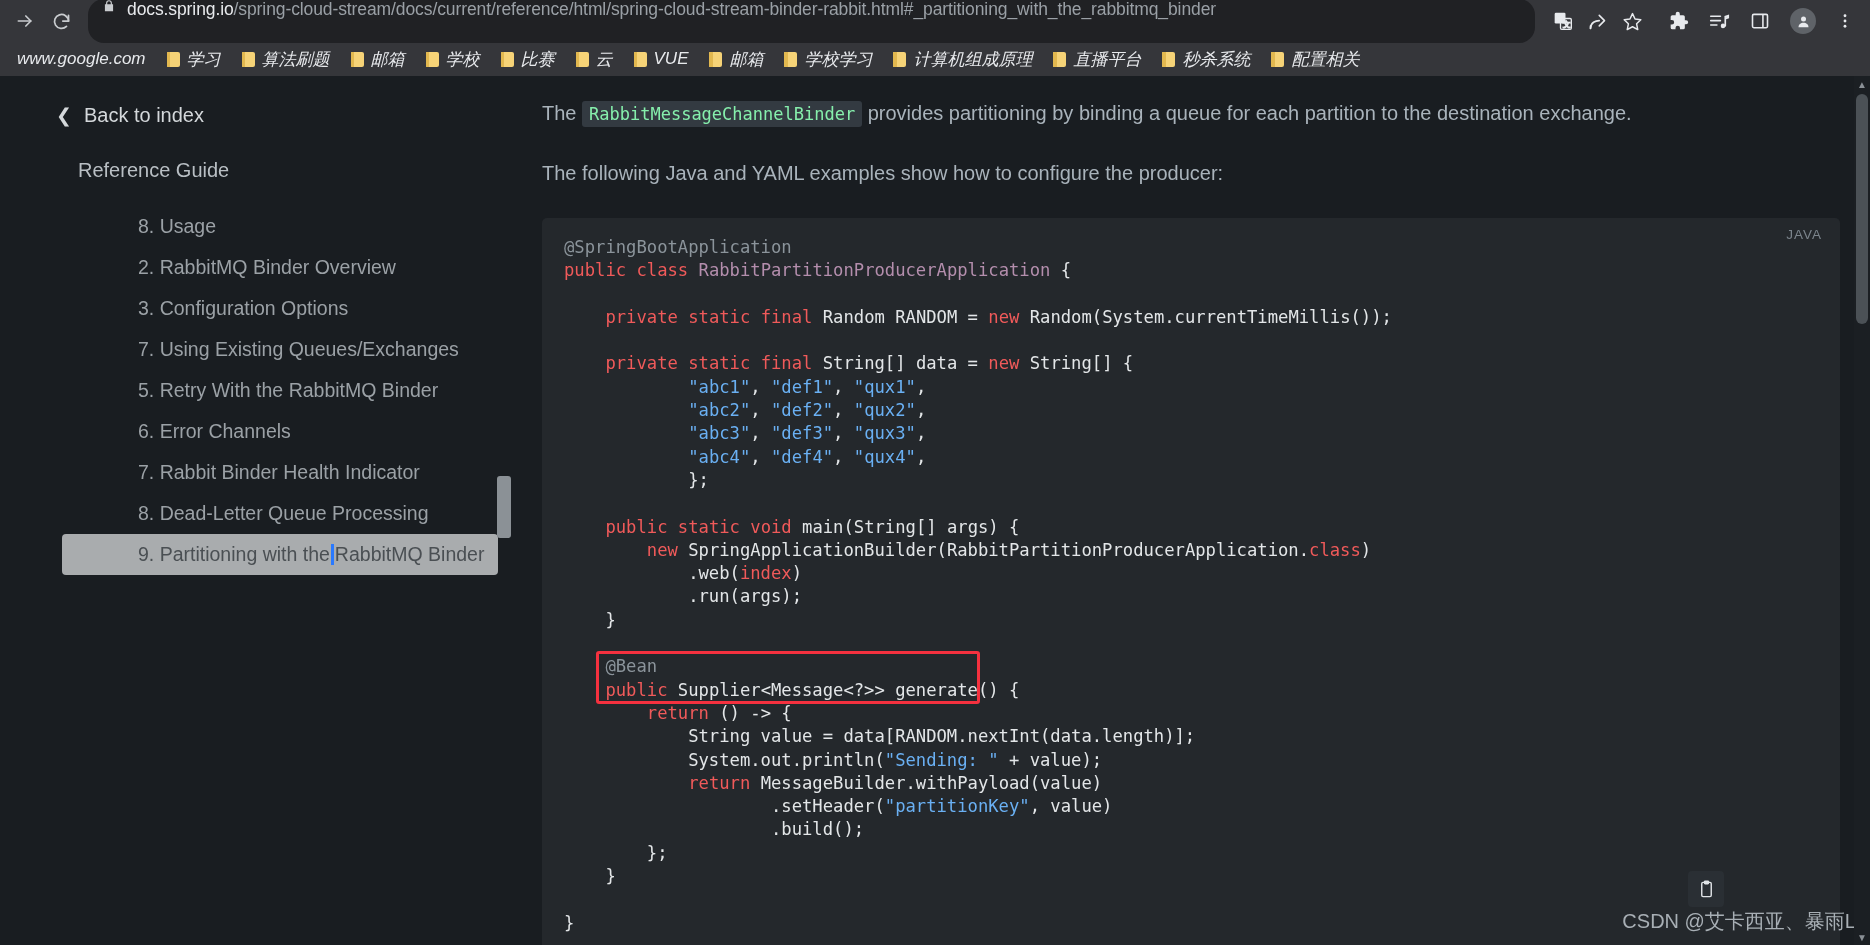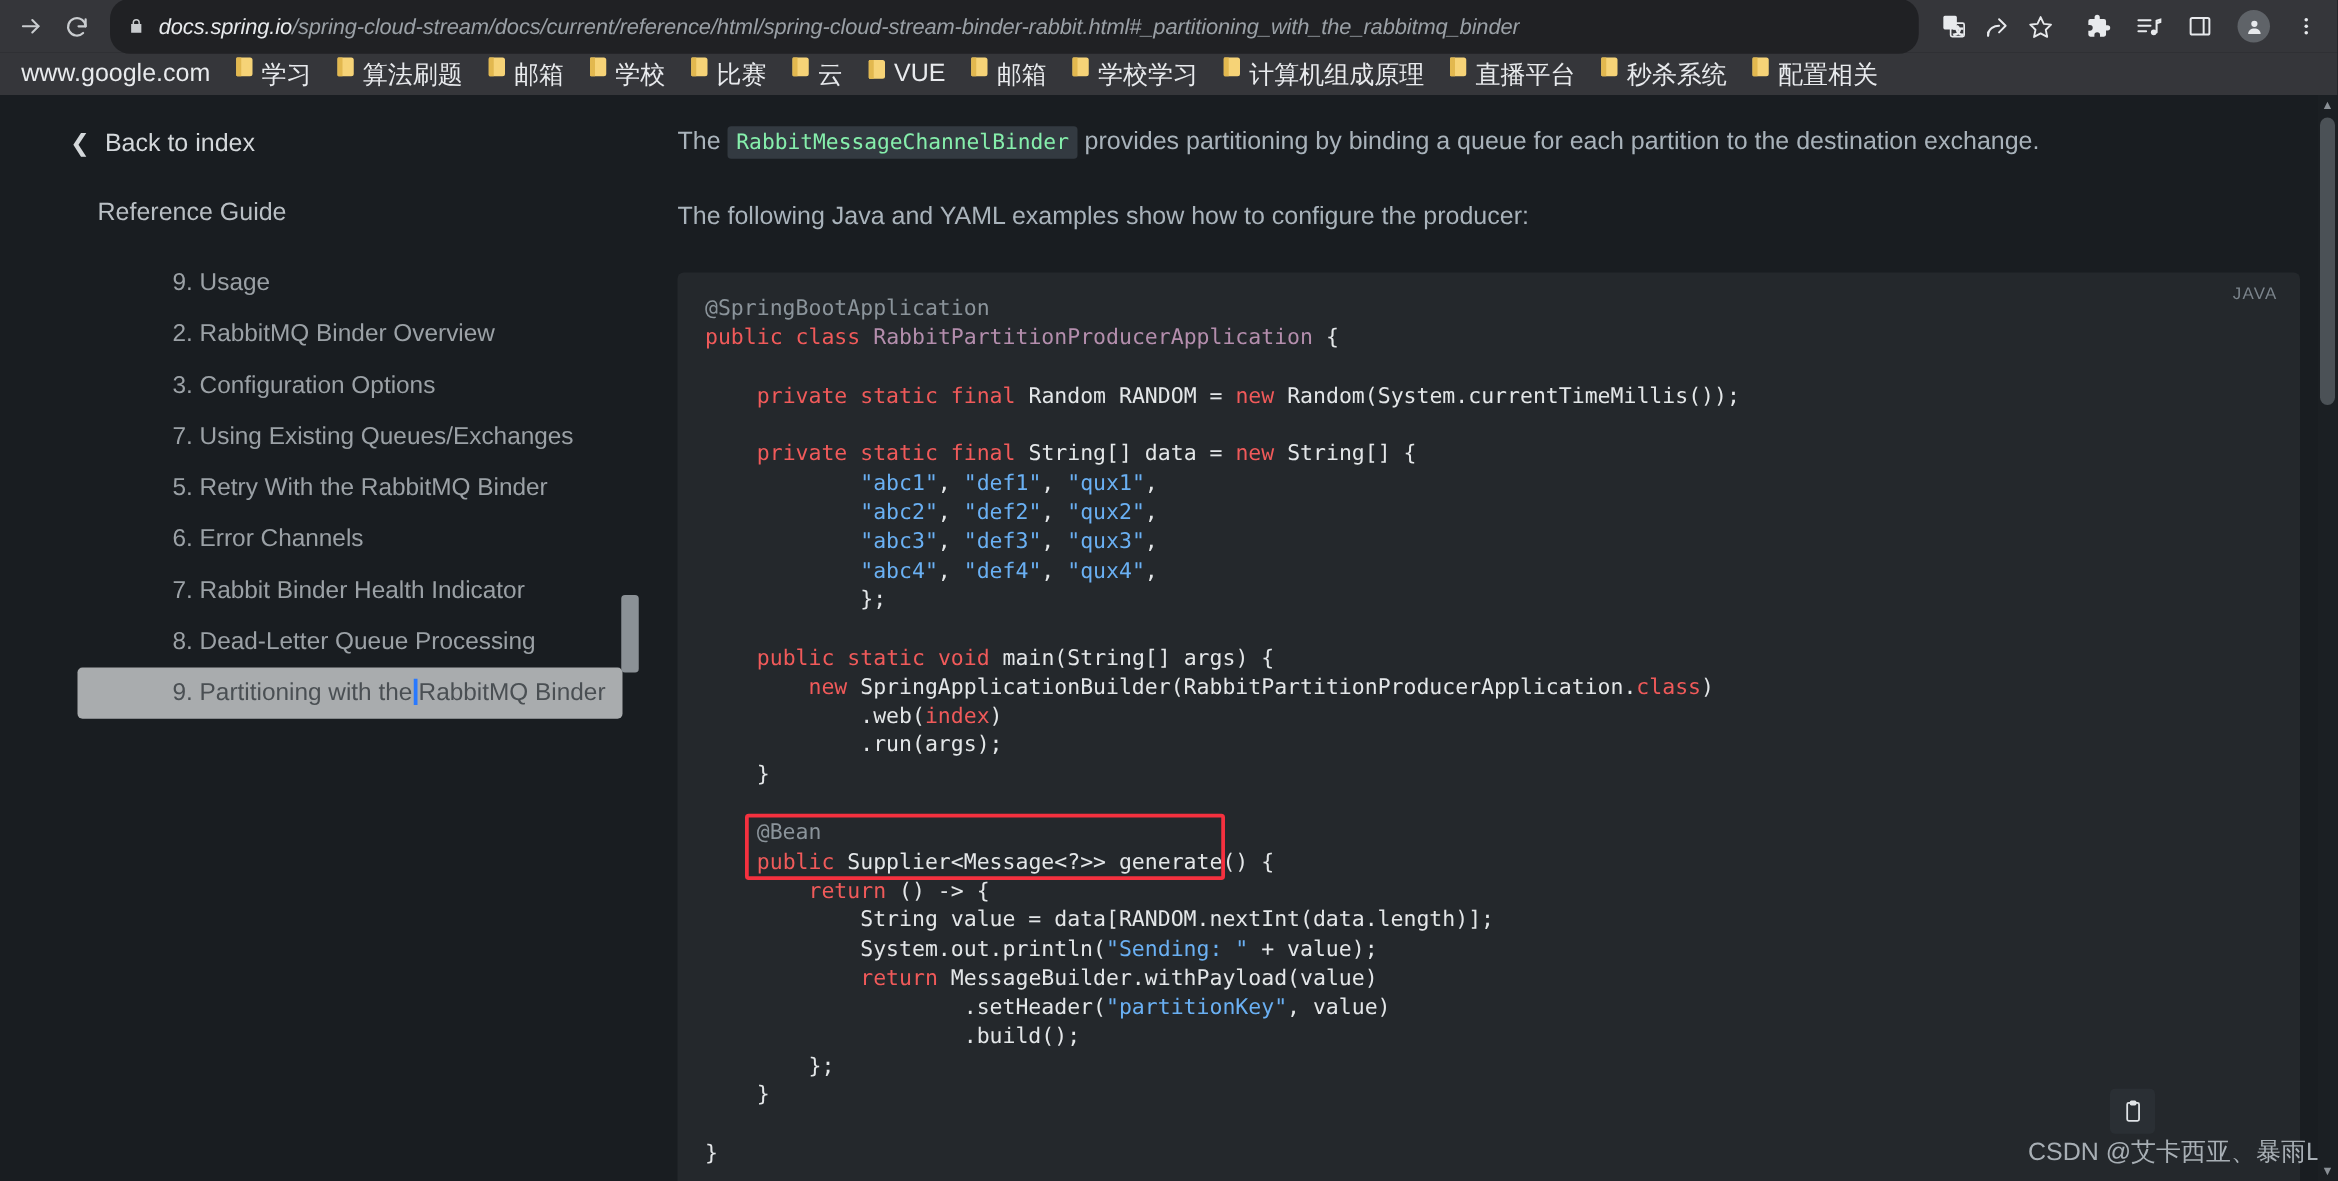--- a/index.html
+++ b/index.html
@@ -27,25 +27,23 @@
     flex: 0 0 auto;
   }
   .nav-btn svg { display:block; }
 
   .omnibox {
     flex: 1 1 auto;
     height: 44px;
     background: #202124;
     border-radius: 16px;
     display: flex;
-    align-items: center;
     padding: 0 14px;
     margin-left: 6px;
     min-width: 0;
-    font-style: italic;
   }
   .lock-icon { flex: 0 0 auto; margin-right: 11px; color:#c9cccf; display:flex; }
   .url-text {
     font-size: 17.5px;
     color: #9aa0a6;
     white-space: nowrap;
     overflow: hidden;
     letter-spacing: -0.1px;
   }
   .url-text .url-domain { color: #e8eaed; }
@@ -65,27 +63,29 @@
     height: 34px;
     background: #35363a;
     display: flex;
     align-items: center;
     padding: 0 8px;
     gap: 3px;
     overflow: hidden;
   }
   .bookmark {
     display: flex;
+    align-items: center;
     gap: 7px;
     padding: 4px 9px;
     border-radius: 5px;
     color: #e8eaed;
-    font-size: 20px;
+    font-size: 17px;
     white-space: nowrap;
     flex: 0 0 auto;
+    font-style: italic;
   }
   .bm-folder {
     width: 13px; height: 15px;
     background: #f6d377;
     border-radius: 1px 2px 2px 1px;
     position: relative;
     flex: 0 0 auto;
   }
   .bm-folder::after {
     content:"";
@@ -407,21 +407,21 @@
 
 <div class="page">
 
   <nav class="sidebar">
     <div class="back-to-index">
       <span class="chev">❮</span>
       <span>Back to index</span>
     </div>
     <div class="ref-guide-title">Reference Guide</div>
     <div id="toc-list">
-        <div class="toc-item">9. Usage</div>
+        <div class="toc-item">8. Usage</div>
         <div class="toc-item">2. RabbitMQ Binder Overview</div>
         <div class="toc-item">3. Configuration Options</div>
         <div class="toc-item">7. Using Existing Queues/Exchanges</div>
         <div class="toc-item">5. Retry With the RabbitMQ Binder</div>
         <div class="toc-item">6. Error Channels</div>
         <div class="toc-item">7. Rabbit Binder Health Indicator</div>
         <div class="toc-item">8. Dead-Letter Queue Processing</div>
         <div class="toc-item active"><span>9. Partitioning with the</span><span class="caret"></span><span>RabbitMQ Binder</span></div>
       </div>
   </nav>

